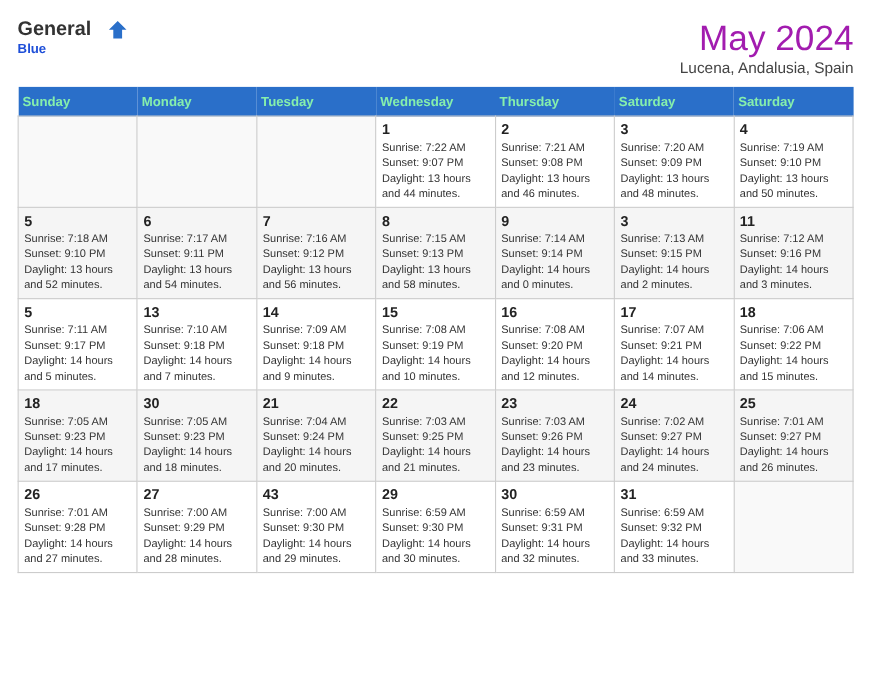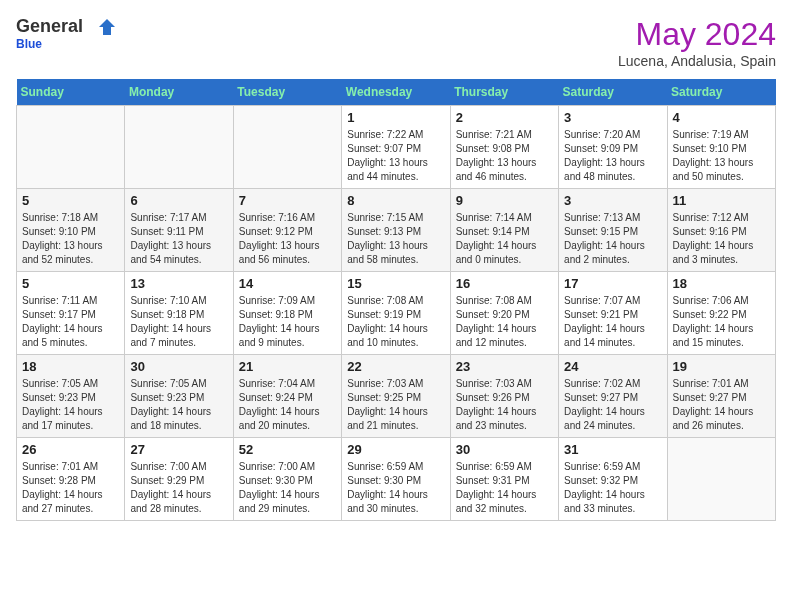--- a/index.html
+++ b/index.html
@@ -227,35 +227,35 @@
         </td>
         <td>
           <div class="day-number">23</div>
           <div class="day-info">Sunrise: 7:03 AM<br>Sunset: 9:26 PM<br>Daylight: 14 hours and 23 minutes.</div>
         </td>
         <td>
           <div class="day-number">24</div>
           <div class="day-info">Sunrise: 7:02 AM<br>Sunset: 9:27 PM<br>Daylight: 14 hours and 24 minutes.</div>
         </td>
         <td>
-          <div class="day-number">19</div>
+          <div class="day-number">25</div>
           <div class="day-info">Sunrise: 7:01 AM<br>Sunset: 9:27 PM<br>Daylight: 14 hours and 26 minutes.</div>
         </td>
       </tr>
       <tr>
         <td>
           <div class="day-number">26</div>
           <div class="day-info">Sunrise: 7:01 AM<br>Sunset: 9:28 PM<br>Daylight: 14 hours and 27 minutes.</div>
         </td>
         <td>
           <div class="day-number">27</div>
           <div class="day-info">Sunrise: 7:00 AM<br>Sunset: 9:29 PM<br>Daylight: 14 hours and 28 minutes.</div>
         </td>
         <td>
-          <div class="day-number">52</div>
+          <div class="day-number">43</div>
           <div class="day-info">Sunrise: 7:00 AM<br>Sunset: 9:30 PM<br>Daylight: 14 hours and 29 minutes.</div>
         </td>
         <td>
           <div class="day-number">29</div>
           <div class="day-info">Sunrise: 6:59 AM<br>Sunset: 9:30 PM<br>Daylight: 14 hours and 30 minutes.</div>
         </td>
         <td>
           <div class="day-number">30</div>
           <div class="day-info">Sunrise: 6:59 AM<br>Sunset: 9:31 PM<br>Daylight: 14 hours and 32 minutes.</div>
         </td>

